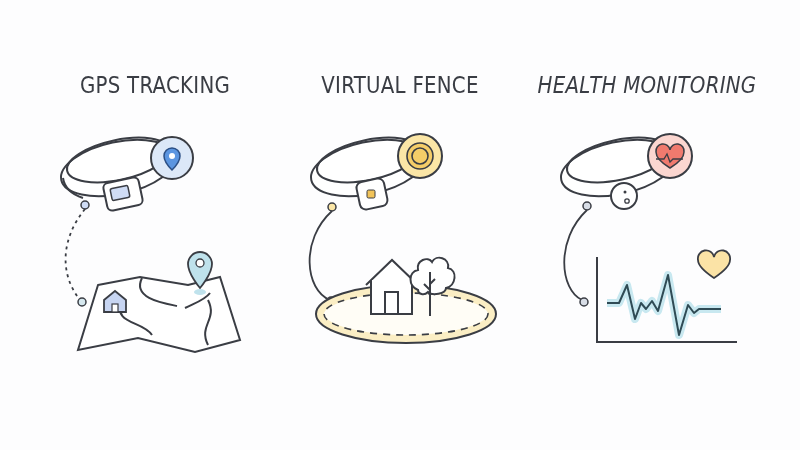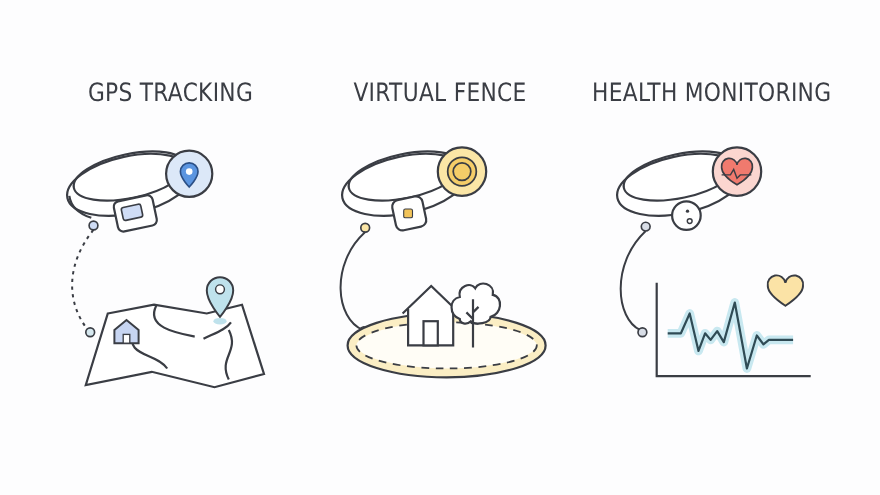--- a/index.html
+++ b/index.html
@@ -113,15 +113,15 @@
     <path d="M607 303 h12 l8 -18 l8 34 l6 -16 l5 6 l6 -8 l6 10 l10 -36 l11 60 l9 -30 l6 8 l5 -4 h22" fill="none" stroke="#2f4b55" stroke-width="2" stroke-linejoin="round"></path>
   </g>
   <g>
     <path d="M714 278 c-12 -8 -16 -14 -16 -18 a7 7 0 0 1 16 -3 a7 7 0 0 1 16 3 c0 4 -4 10 -16 18z" fill="#fbe3a6" stroke="#3a3d44" stroke-width="1.8"></path>
   </g>
 </svg>
 
 <div class="panel" style="left:267px;">
   <div class="panel-title">VIRTUAL FENCE</div>
 </div>
-<div class="panel" style="left:514px;">
+<div class="panel" style="left:514px;font-style:italic;">
   <div class="panel-title">HEALTH MONITORING</div>
 </div>
 
 </body></html>

